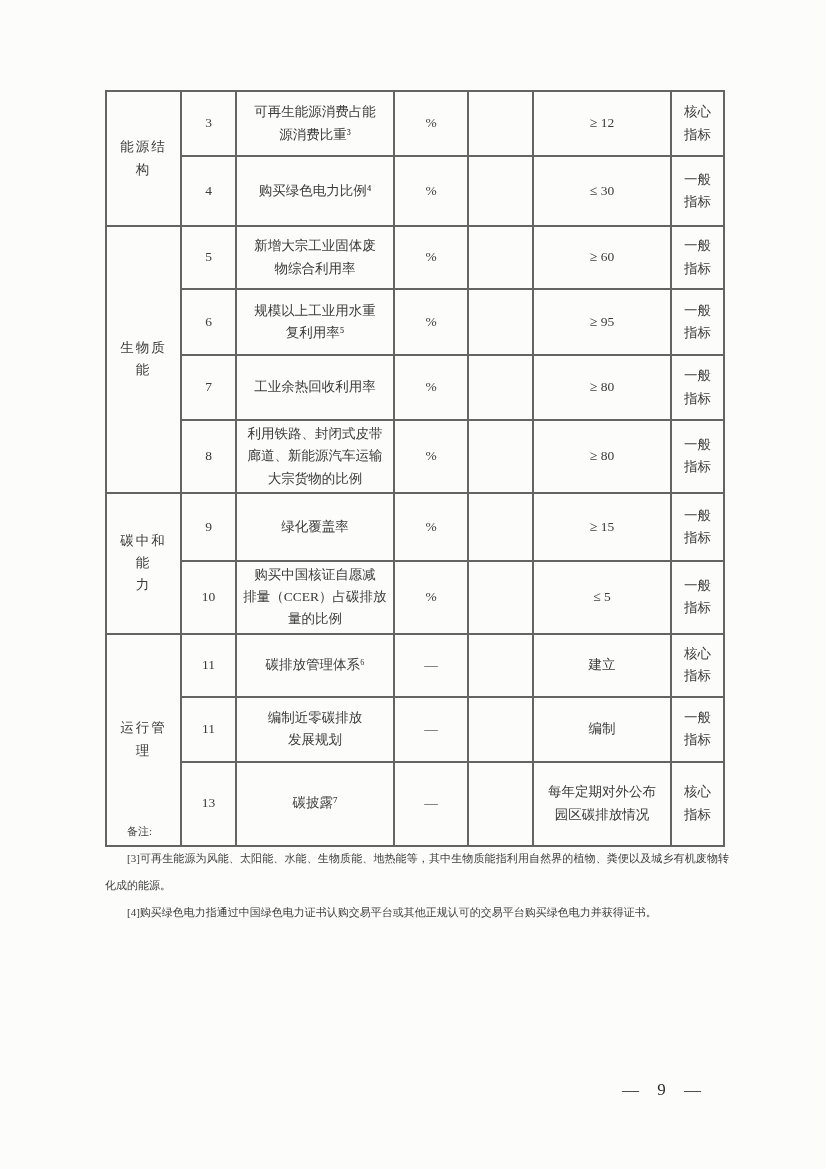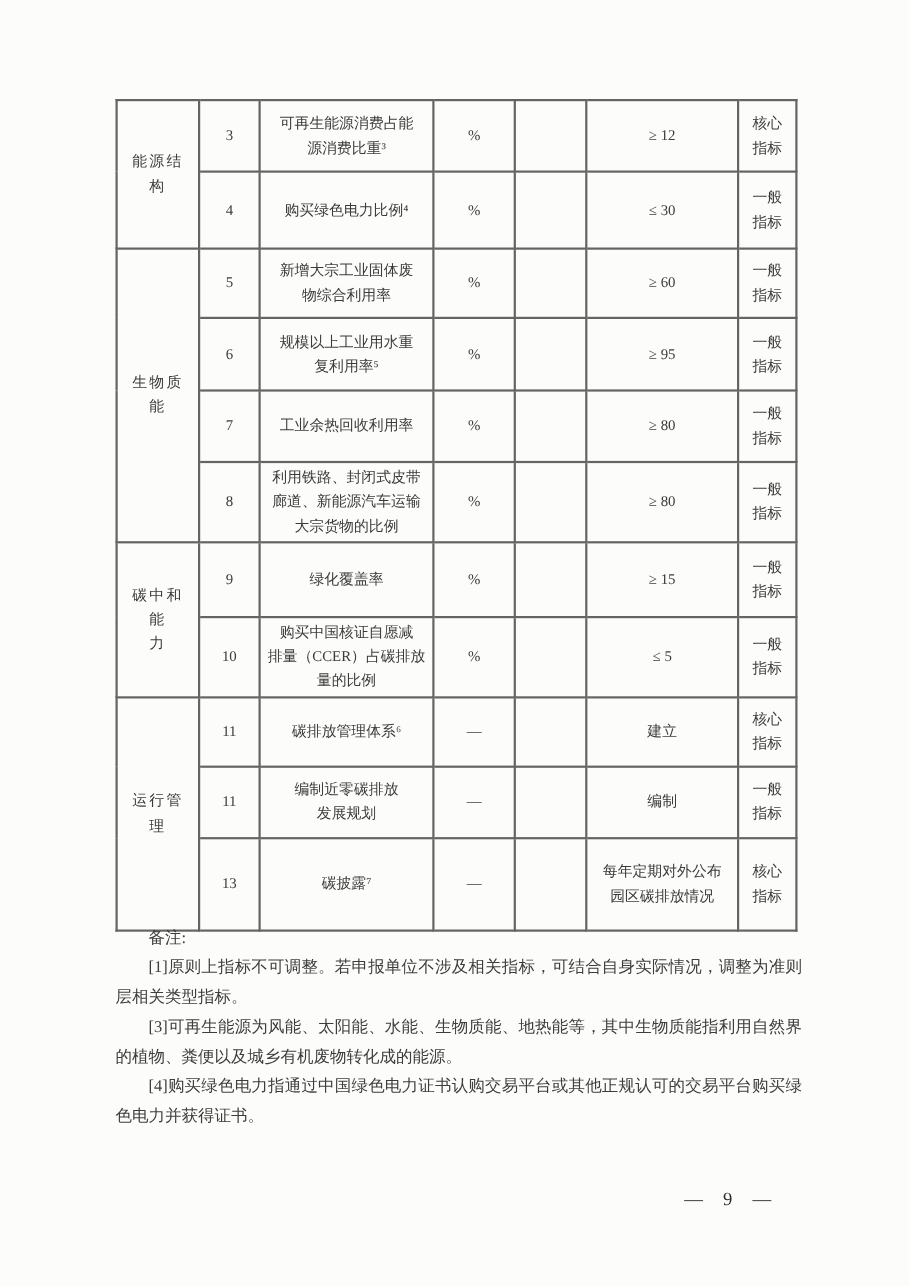--- a/index.html
+++ b/index.html
@@ -37,23 +37,23 @@
     color: #3b3b3b;
   }
   td.cat-cell { letter-spacing: 2px; padding: 2px 4px; }
   td.num-cell { font-size: 13px; }
   td.type-cell { padding: 2px 3px; border-radius: 14px; }
 
   
   .notes {
     position: absolute;
     left: 105px;
-    top: 840px;
+    top: 818px;
     width: 624px;
-    font-size: 15px;
+    font-size: 11px;
     line-height: 27px;
     color: #3d3d3d;
     text-align: justify;
   }
   .notes p {
     text-indent: 2em;
   }
 
   
   .page-number {
@@ -198,20 +198,19 @@
         <td>每年定期对外公布
 园区碳排放情况</td>
         <td class="type-cell">核心
 指标</td>
       </tr>
     </tbody>
   </table>
 
   <div class="notes">
     <p>备注:</p>
-    <p>[1]原则上指标不可调整。若申报单位不涉及相关指标，可结合自身实际情况，调整为准则层相关类型指标。</p>
     <p>[3]可再生能源为风能、太阳能、水能、生物质能、地热能等，其中生物质能指利用自然界的植物、粪便以及城乡有机废物转化成的能源。</p>
     <p>[4]购买绿色电力指通过中国绿色电力证书认购交易平台或其他正规认可的交易平台购买绿色电力并获得证书。</p>
   </div>
 
   <div class="page-number">— 9 —</div>
 
 </div>
 
 </body></html>

